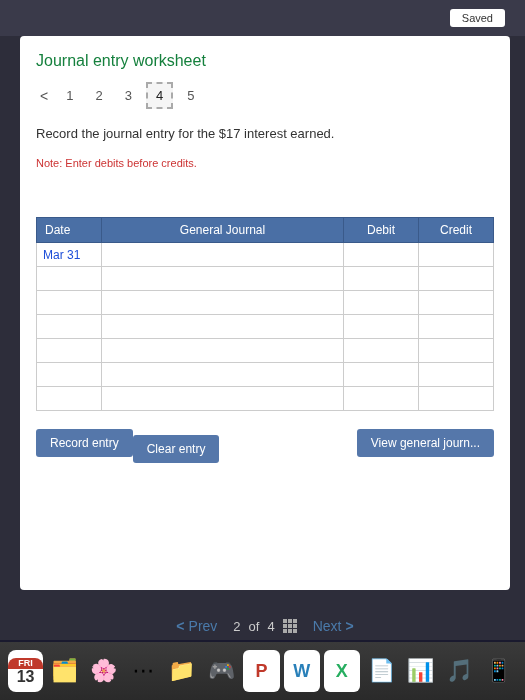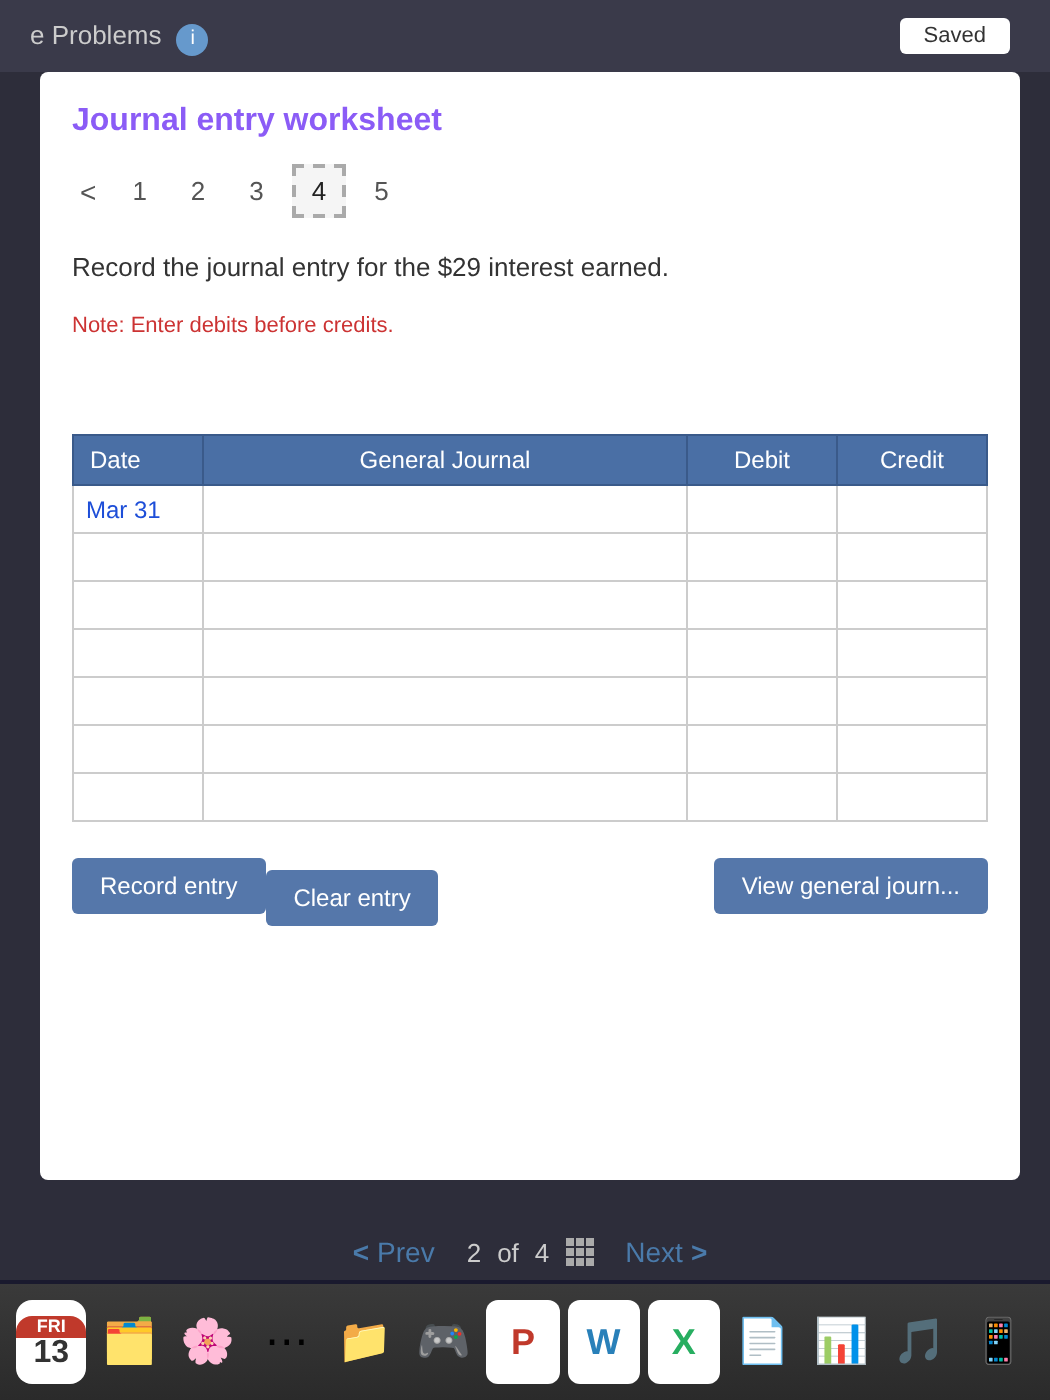--- a/index.html
+++ b/index.html
@@ -66,22 +66,22 @@
       right: 15px;
       bottom: 110px;
       background: #ffffff;
       border-radius: 4px;
       padding: 16px;
       overflow: hidden;
     }
 
     .worksheet-title {
       font-size: 16px;
-      font-weight: bold;
-      color: #8b5cf6;
+      font-weight: normal;
+      color: #15803d;
       margin-bottom: 12px;
     }
 
     .tab-nav {
       display: flex;
       align-items: center;
       gap: 6px;
       margin-bottom: 16px;
     }
 
@@ -296,41 +296,37 @@
       font-size: 16px;
       color: #333;
     }
   </style>
 </head>
 <body>
 
 <div class="screen-bg"></div>
 
 <div class="top-bar">
-  <div class="page-label">
-    <span>e Problems</span>
-    <span class="info-icon">i</span>
-  </div>
   <div class="saved-badge">Saved</div>
 </div>
 
 <div class="main-content">
 
   <div class="worksheet-title">Journal entry worksheet</div>
 
   <div class="tab-nav">
     <span class="tab-arrow">&lt;</span>
     <span class="tab-item">1</span>
     <span class="tab-item">2</span>
     <span class="tab-item">3</span>
     <span class="tab-item active">4</span>
     <span class="tab-item">5</span>
   </div>
 
-  <div class="instruction">Record the journal entry for the $29 interest earned.</div>
+  <div class="instruction">Record the journal entry for the $17 interest earned.</div>
 
   <div class="note">Note: Enter debits before credits.</div>
 
   <table class="journal-table">
     <thead>
       <tr>
         <th class="date-col">Date</th>
         <th class="journal-col">General Journal</th>
         <th class="debit-col">Debit</th>
         <th class="credit-col">Credit</th>

